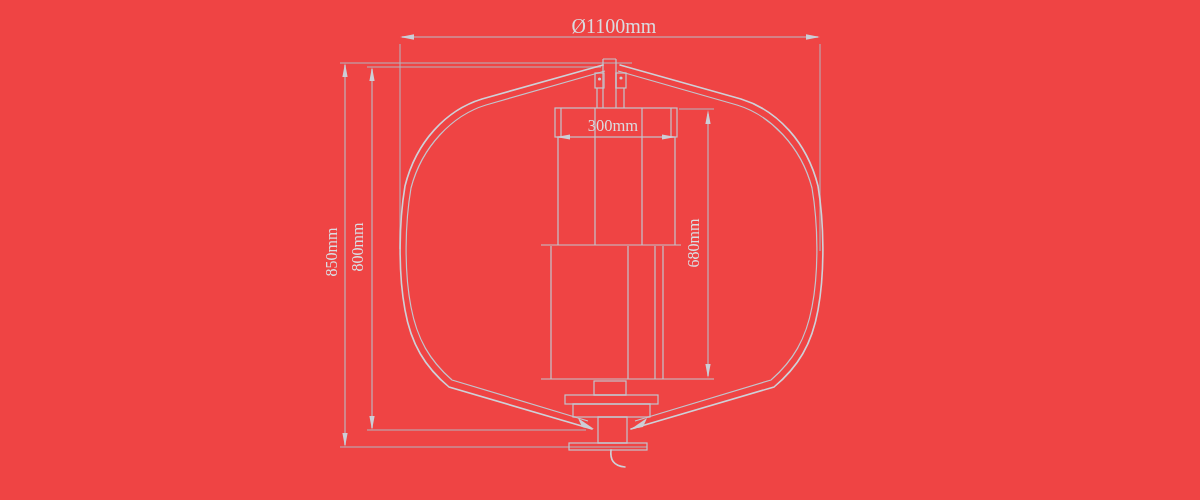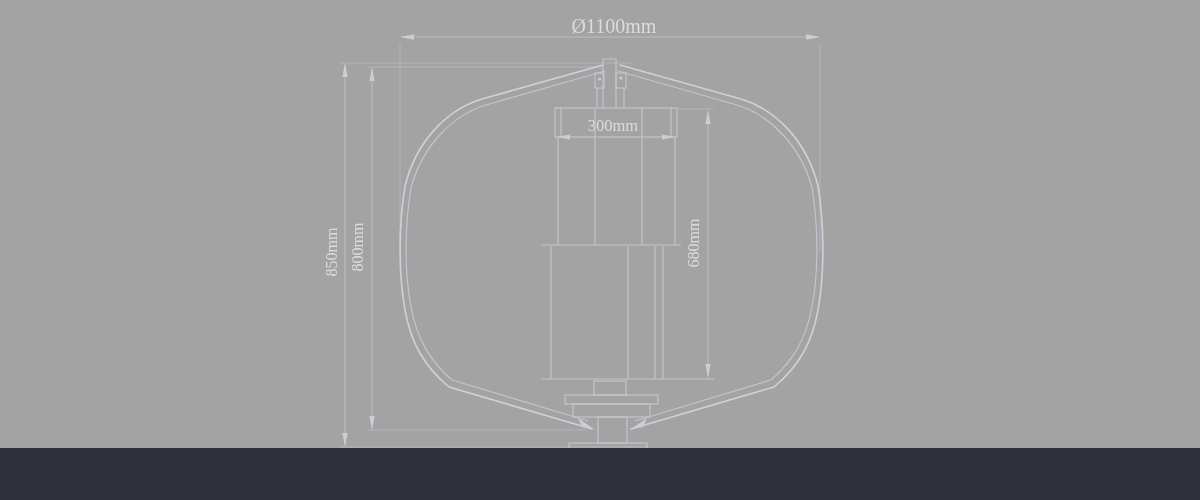--- a/index.html
+++ b/index.html
@@ -3,22 +3,22 @@
 <meta charset="utf-8">
 <style>
   html, body {
     margin: 0;
     padding: 0;
     background: #2e303a;
   }
   .canvas {
     position: relative;
     width: 1200px;
-    height: 448px;
-    background: #a3a3a3;
+    height: 500px;
+    background: #ef4444;
     overflow: hidden;
     font-family: "Liberation Serif", serif;
   }
   svg { display: block; }
   .dim-text {
     fill: #dadce1;
     font-family: "Liberation Serif", serif;
   }
   .obj-line   { stroke: #ced1d8; stroke-width: 1.6; fill: none; stroke-linecap: round; }
   .obj-line-thin { stroke: #c2c5cd; stroke-width: 1.2; fill: none; }

